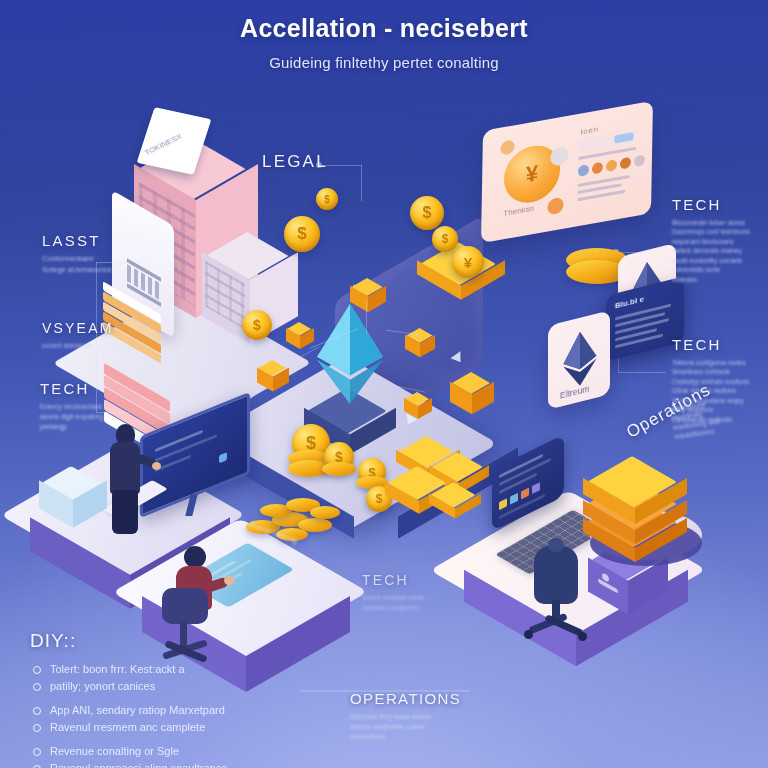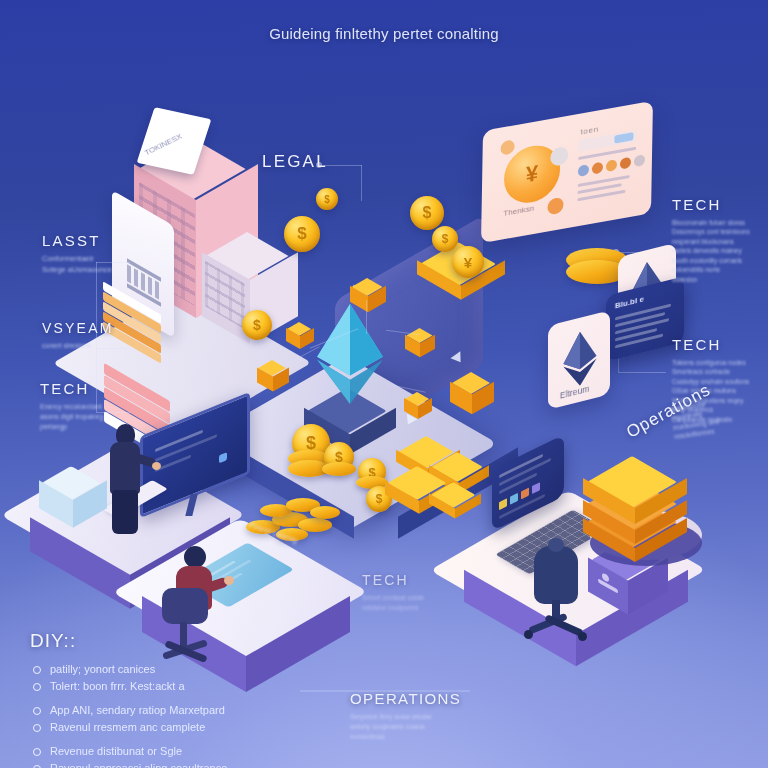--- a/index.html
+++ b/index.html
@@ -106,20 +106,21 @@
   .deskL{position:absolute;transform:skewY(30deg);}
   .deskR{position:absolute;transform:skewY(-30deg);}
   .rot-ops{transform:rotate(-29deg);transform-origin:left center;}
 </style>
 </head>
 <body>
 
 <div id="stage">
 
   <div class="hdr">
+    <div class="eyebrow">Accellation - necisebert</div>
     <div class="sub">Guideing finltethy pertet conalting</div>
   </div>
 
   <div class="line" style="left:318px;top:165px;width:44px;height:1px;"></div>
   <div class="line" style="left:361px;top:165px;width:1px;height:36px;"></div>
   <div class="line" style="left:96px;top:262px;width:34px;height:1px;"></div>
   <div class="line" style="left:96px;top:348px;width:34px;height:1px;"></div>
   <div class="line" style="left:96px;top:412px;width:34px;height:1px;"></div>
   <div class="line" style="left:96px;top:262px;width:1px;height:150px;"></div>
   <div class="line" style="left:618px;top:252px;width:48px;height:1px;"></div>
@@ -577,25 +578,25 @@
   <div class="callout" style="left:350px;top:690px;width:190px;">
     <div class="ttl" style="font-size:15px;letter-spacing:1.4px;">OPERATIONS</div>
     <div class="body" style="font-size:7px;white-space:pre-line;">Serpoice linry ausa olsolar
 seluriy oosjinaets coana
 sonsiolmas</div>
   </div>
 
   <div class="diy">
     <h4>DIY::</h4>
     <ul>
+      <li>Tolert: boon frrr. Kest:ackt a</li>
       <li>patilly; yonort canices</li>
-      <li>Tolert: boon frrr. Kest:ackt a</li>
       <li class="gap">App ANI, sendary ratiop Marxetpard</li>
       <li>Ravenul rresmem anc camplete</li>
-      <li class="gap">Revenue distibunat or Sgle</li>
+      <li class="gap">Revenue conalting or Sgle</li>
       <li>Ravenul approacsi aling coaultrance</li>
     </ul>
   </div>
 
   <div class="card" style="left:492px;top:452px;width:72px;height:62px;background:linear-gradient(150deg,#2b3a8e,#212d72);
               transform:skewY(-26deg);z-index:19;box-shadow:0 6px 14px rgba(15,20,70,.4);">
     <div class="miniline lt" style="left:7px;top:9px;width:44px;height:2.5px;"></div>
     <div class="miniline lt" style="left:7px;top:17px;width:52px;height:2.5px;opacity:.6;"></div>
     <div class="miniline lt" style="left:7px;top:25px;width:38px;height:2.5px;opacity:.6;"></div>
     <div style="position:absolute;left:7px;top:36px;display:flex;gap:3px;">

